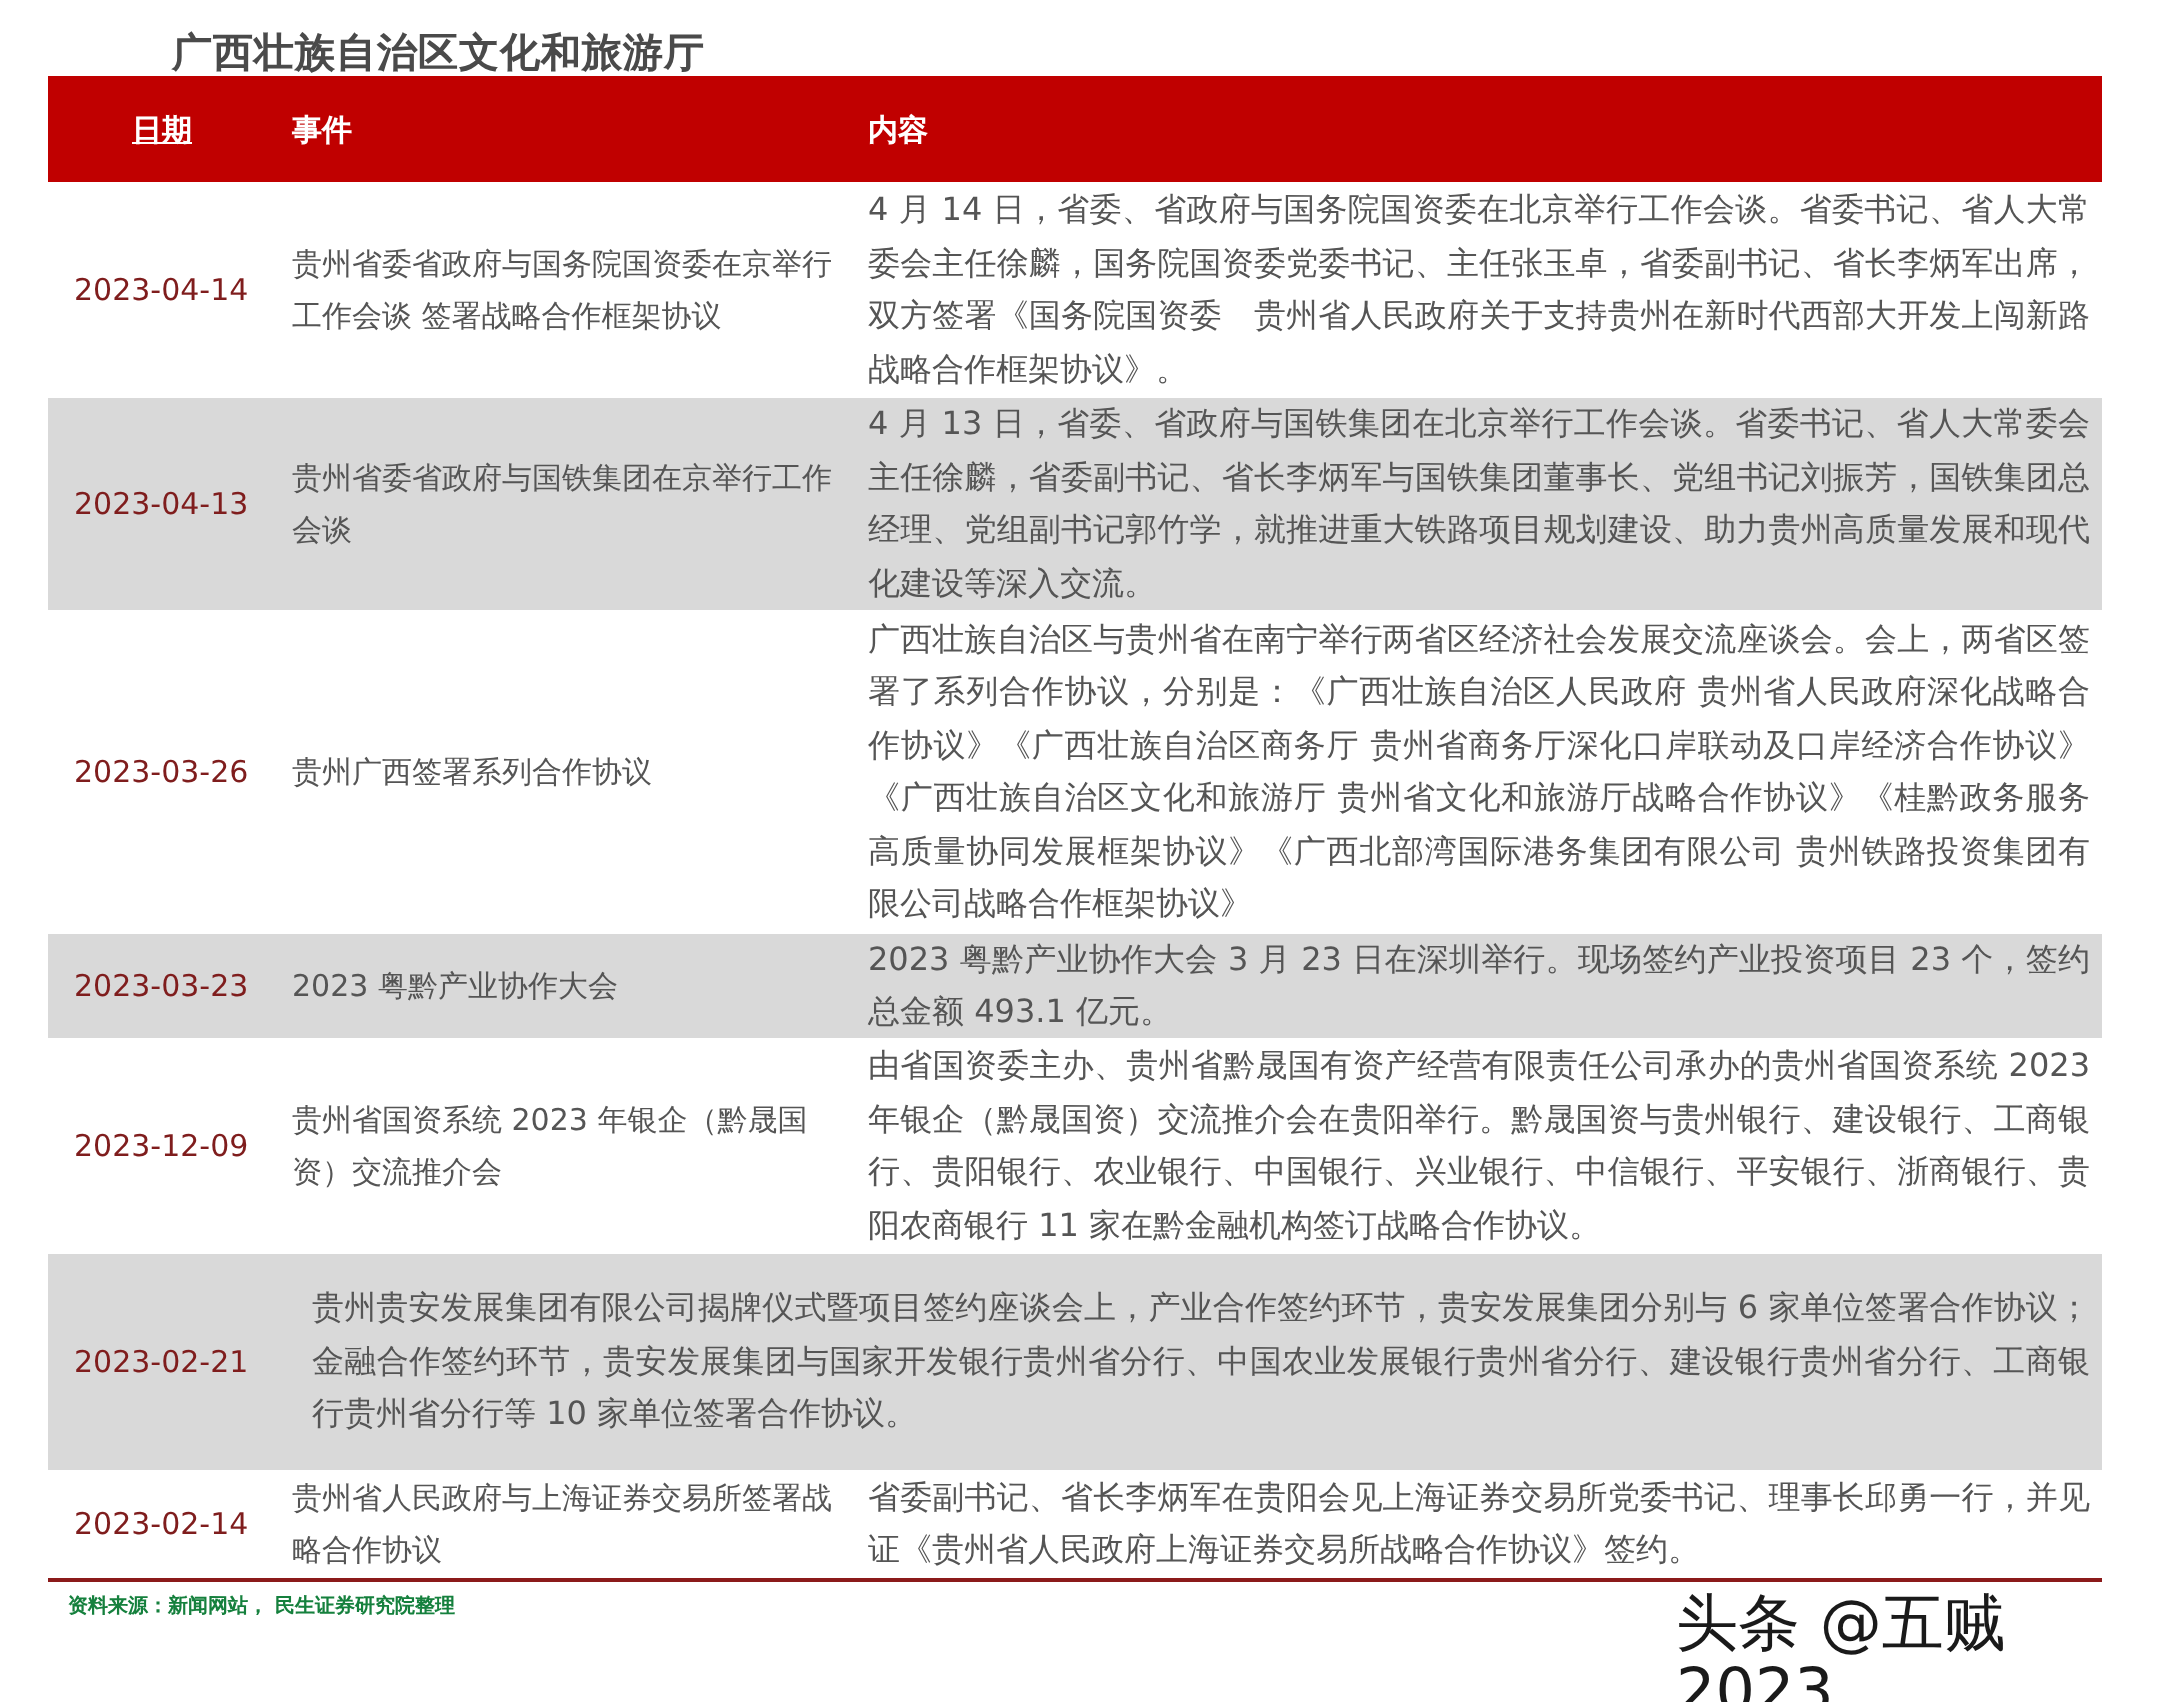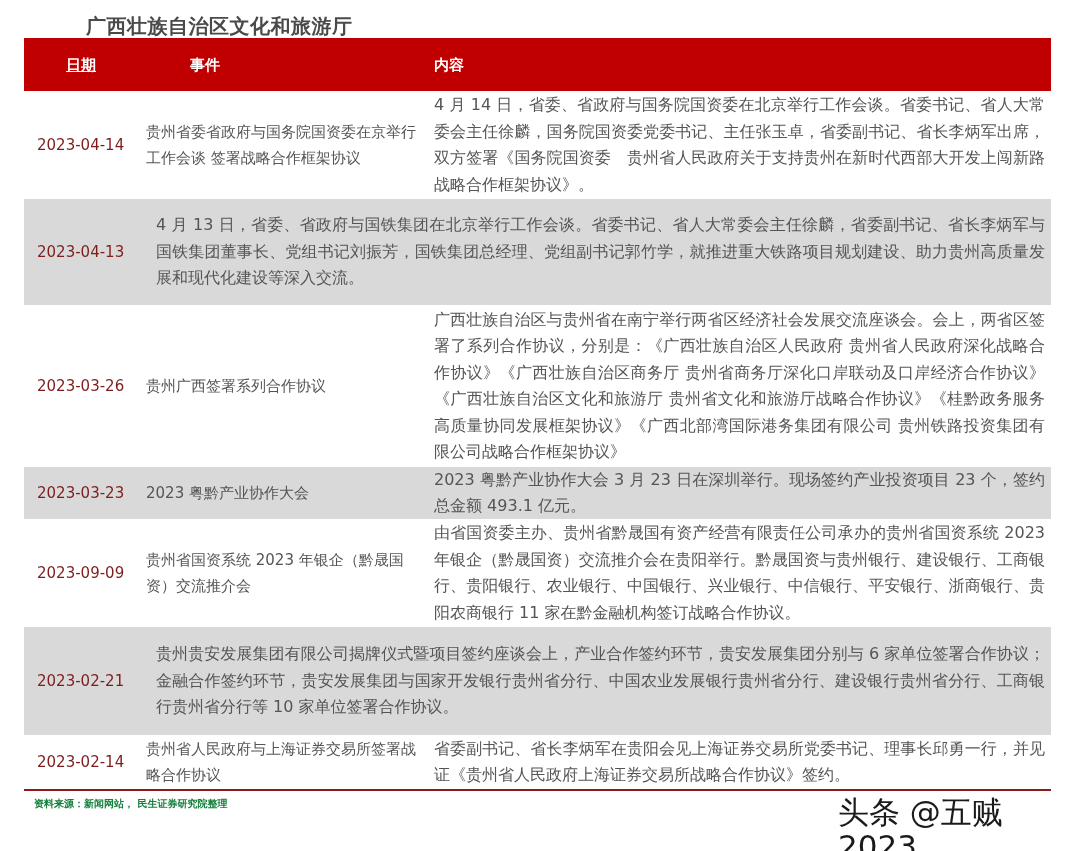--- a/index.html
+++ b/index.html
@@ -15,21 +15,21 @@
   }
   .table {
     position: absolute; left: 24px; top: 38px; width: 1027px;
   }
   .thead {
     height: 53px; background: #c00000; color: #ffffff;
     position: relative; font-weight: bold; font-size: 15px;
   }
   .thead span { position: absolute; top: 17px; line-height: 20px; }
   .th-date { left: 42px; text-decoration: underline; }
-  .th-event { left: 122px; margin-left: 44px; }
+  .th-event { left: 122px; }
   .th-content { left: 410px; }
   .row { position: relative; display: flex; align-items: center; }
   .row.gray { background: #d9d9d9; }
   .row.white { background: #ffffff; }
   .cell-date {
     width: 118px; padding-left: 13px; box-sizing: border-box;
     font-size: 15px; color: #7f1d1d; white-space: nowrap;
   }
   .cell-event {
     width: 278px; padding-left: 4px; box-sizing: border-box;
@@ -63,37 +63,38 @@
   </div>
 
   <div class="row white" style="height:108px">
     <div class="cell-date">2023-04-14</div>
     <div class="cell-event">贵州省委省政府与国务院国资委在京举行工作会谈 签署战略合作框架协议</div>
     <div class="cell-content">4 月 14 日，省委、省政府与国务院国资委在北京举行工作会谈。省委书记、省人大常委会主任徐麟，国务院国资委党委书记、主任张玉卓，省委副书记、省长李炳军出席，双方签署《国务院国资委　贵州省人民政府关于支持贵州在新时代西部大开发上闯新路战略合作框架协议》。</div>
   </div>
 
   <div class="row gray" style="height:106px">
     <div class="cell-date">2023-04-13</div>
+    <div class="cell-event">贵州省委省政府与国铁集团在京举行工作会谈</div>
     <div class="cell-content">4 月 13 日，省委、省政府与国铁集团在北京举行工作会谈。省委书记、省人大常委会主任徐麟，省委副书记、省长李炳军与国铁集团董事长、党组书记刘振芳，国铁集团总经理、党组副书记郭竹学，就推进重大铁路项目规划建设、助力贵州高质量发展和现代化建设等深入交流。</div>
   </div>
 
   <div class="row white" style="height:162px">
     <div class="cell-date">2023-03-26</div>
     <div class="cell-event">贵州广西签署系列合作协议</div>
     <div class="cell-content">广西壮族自治区与贵州省在南宁举行两省区经济社会发展交流座谈会。会上，两省区签署了系列合作协议，分别是：《广西壮族自治区人民政府 贵州省人民政府深化战略合作协议》《广西壮族自治区商务厅 贵州省商务厅深化口岸联动及口岸经济合作协议》《广西壮族自治区文化和旅游厅 贵州省文化和旅游厅战略合作协议》《桂黔政务服务高质量协同发展框架协议》《广西北部湾国际港务集团有限公司 贵州铁路投资集团有限公司战略合作框架协议》</div>
   </div>
 
   <div class="row gray" style="height:52px">
     <div class="cell-date">2023-03-23</div>
     <div class="cell-event">2023 粤黔产业协作大会</div>
     <div class="cell-content">2023 粤黔产业协作大会 3 月 23 日在深圳举行。现场签约产业投资项目 23 个，签约总金额 493.1 亿元。</div>
   </div>
 
   <div class="row white" style="height:108px">
-    <div class="cell-date">2023-09-09</div>
+    <div class="cell-date">2023-12-09</div>
     <div class="cell-event">贵州省国资系统 2023 年银企（黔晟国资）交流推介会</div>
     <div class="cell-content">由省国资委主办、贵州省黔晟国有资产经营有限责任公司承办的贵州省国资系统 2023 年银企（黔晟国资）交流推介会在贵阳举行。黔晟国资与贵州银行、建设银行、工商银行、贵阳银行、农业银行、中国银行、兴业银行、中信银行、平安银行、浙商银行、贵阳农商银行 11 家在黔金融机构签订战略合作协议。</div>
   </div>
 
   <div class="row gray" style="height:108px">
     <div class="cell-date">2023-02-21</div>
     <div class="cell-content">贵州贵安发展集团有限公司揭牌仪式暨项目签约座谈会上，产业合作签约环节，贵安发展集团分别与 6 家单位签署合作协议；金融合作签约环节，贵安发展集团与国家开发银行贵州省分行、中国农业发展银行贵州省分行、建设银行贵州省分行、工商银行贵州省分行等 10 家单位签署合作协议。</div>
   </div>
 
   <div class="row white" style="height:54px">

